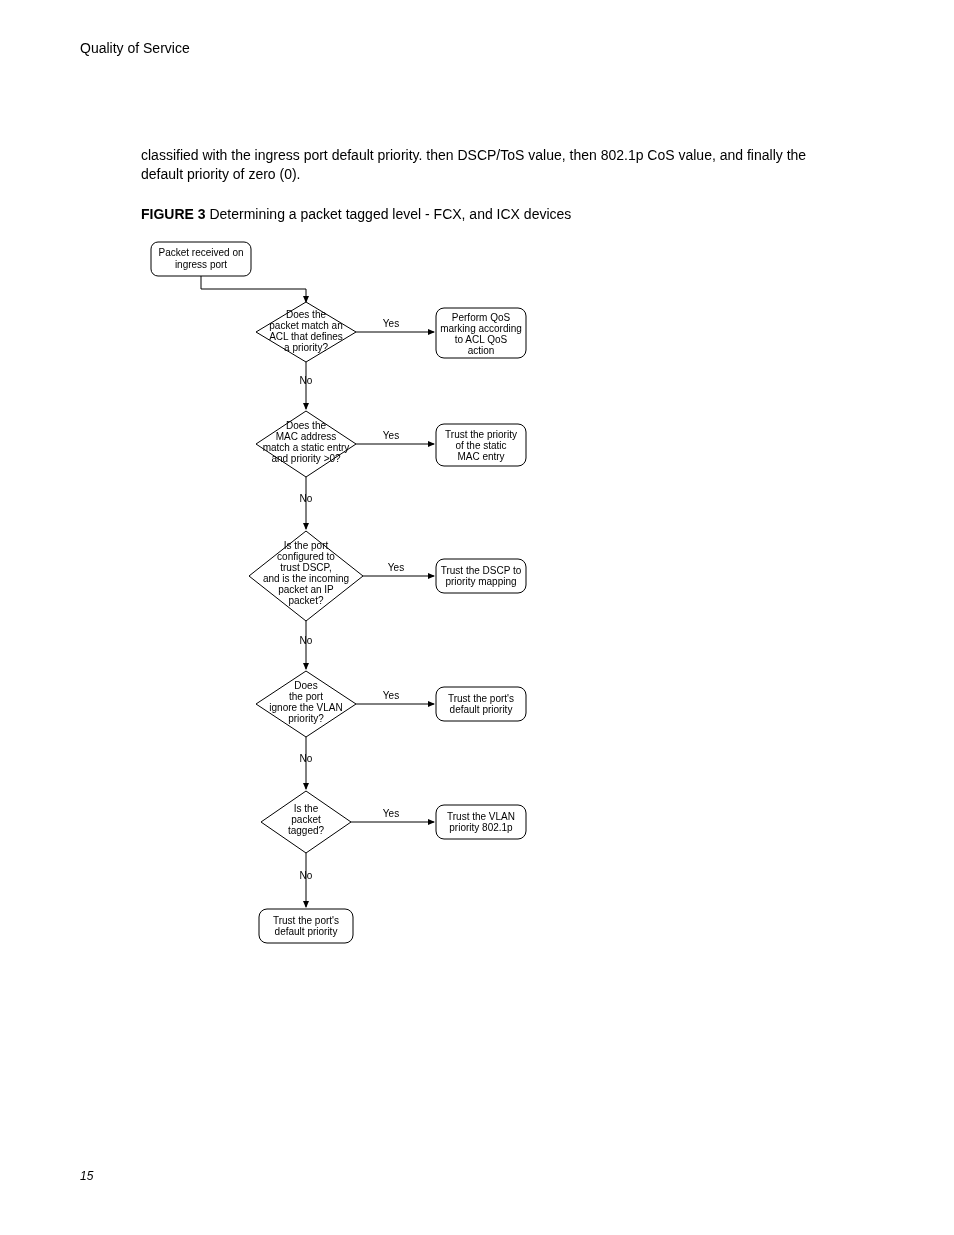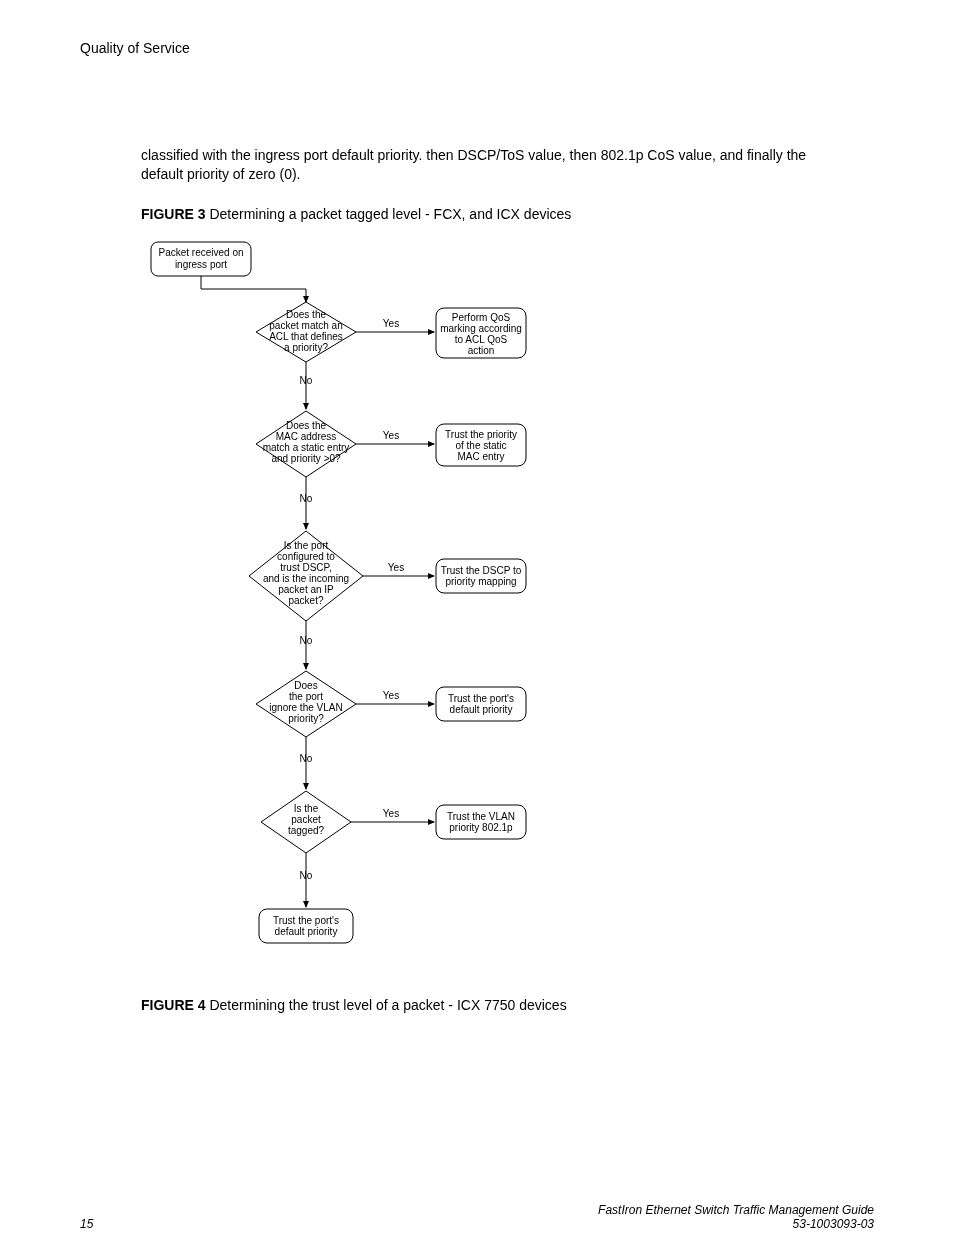--- a/index.html
+++ b/index.html
@@ -154,27 +154,20 @@
         <text class="fc-text" x="340" y="597" text-anchor="middle">priority 802.1p</text>
         <line x1="165" y1="619" x2="165" y2="673" stroke="#000" marker-end="url(#arrow)"></line>
         <text class="fc-text" x="165" y="645" text-anchor="middle">No</text>
 
         <rect x="118" y="675" width="94" height="34" rx="8" fill="#fff" stroke="#000"></rect>
         <text class="fc-text" x="165" y="690" text-anchor="middle">Trust the port's</text>
         <text class="fc-text" x="165" y="701" text-anchor="middle">default priority</text>
       </svg>
     </div>
 
-    <p class="caption">
-      <b>FIGURE 4</b><span> Determining the trust level of a packet - ICX 7750 devices</span>
-    </p>
 
   </div>
 
   <div class="footer">
     <div>15</div>
-    <div class="footer-right">
-      <div>FastIron Ethernet Switch Traffic Management Guide</div>
-      <div>53-1003093-03</div>
-    </div>
   </div>
 
 </div>
 
 </body></html>

